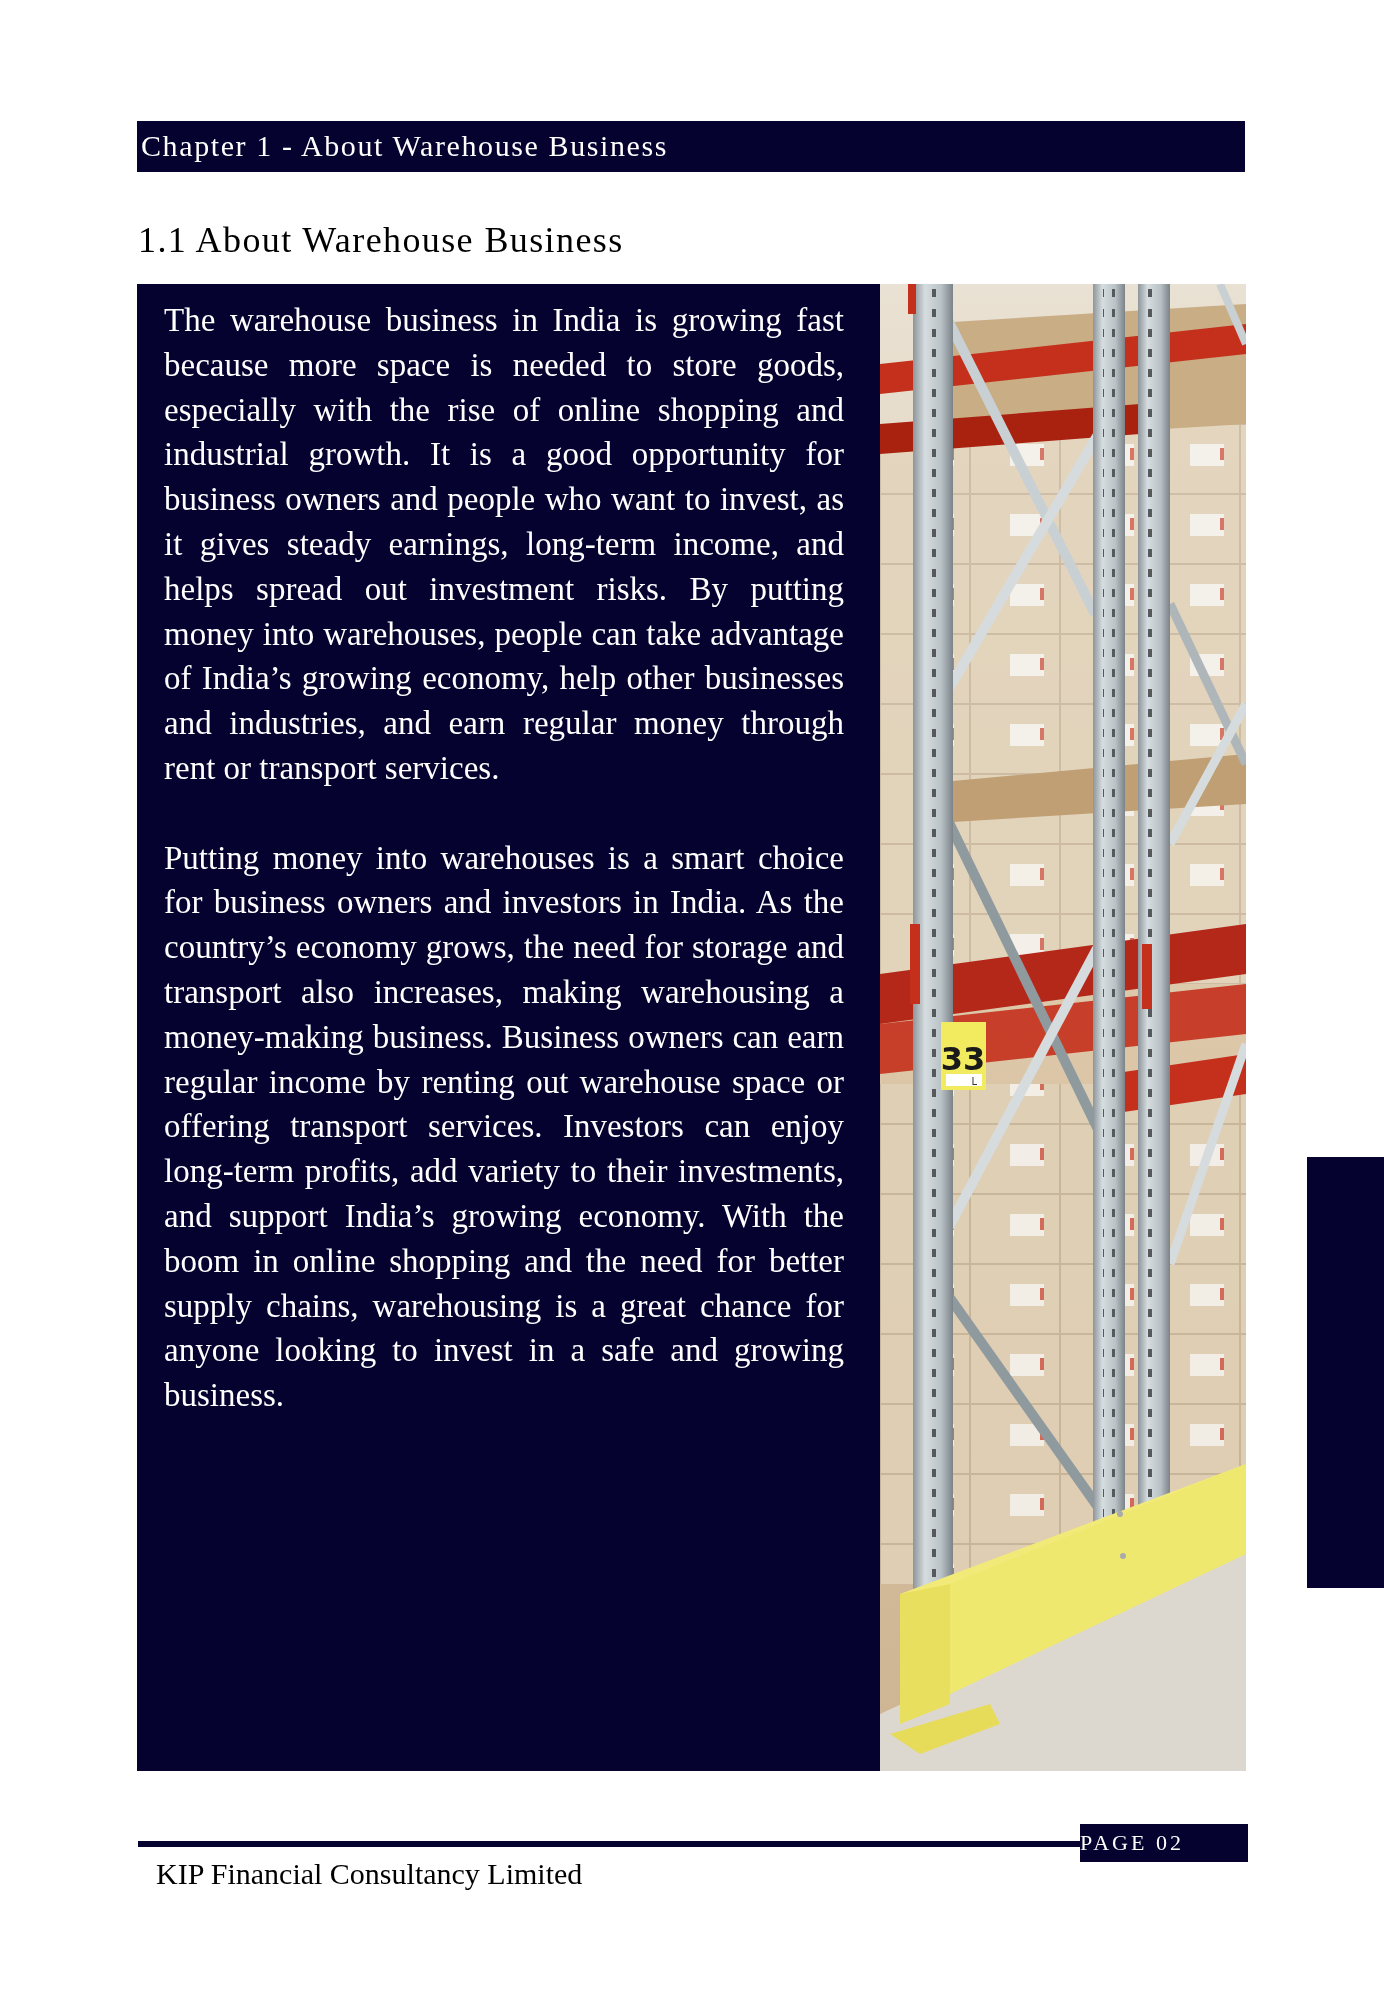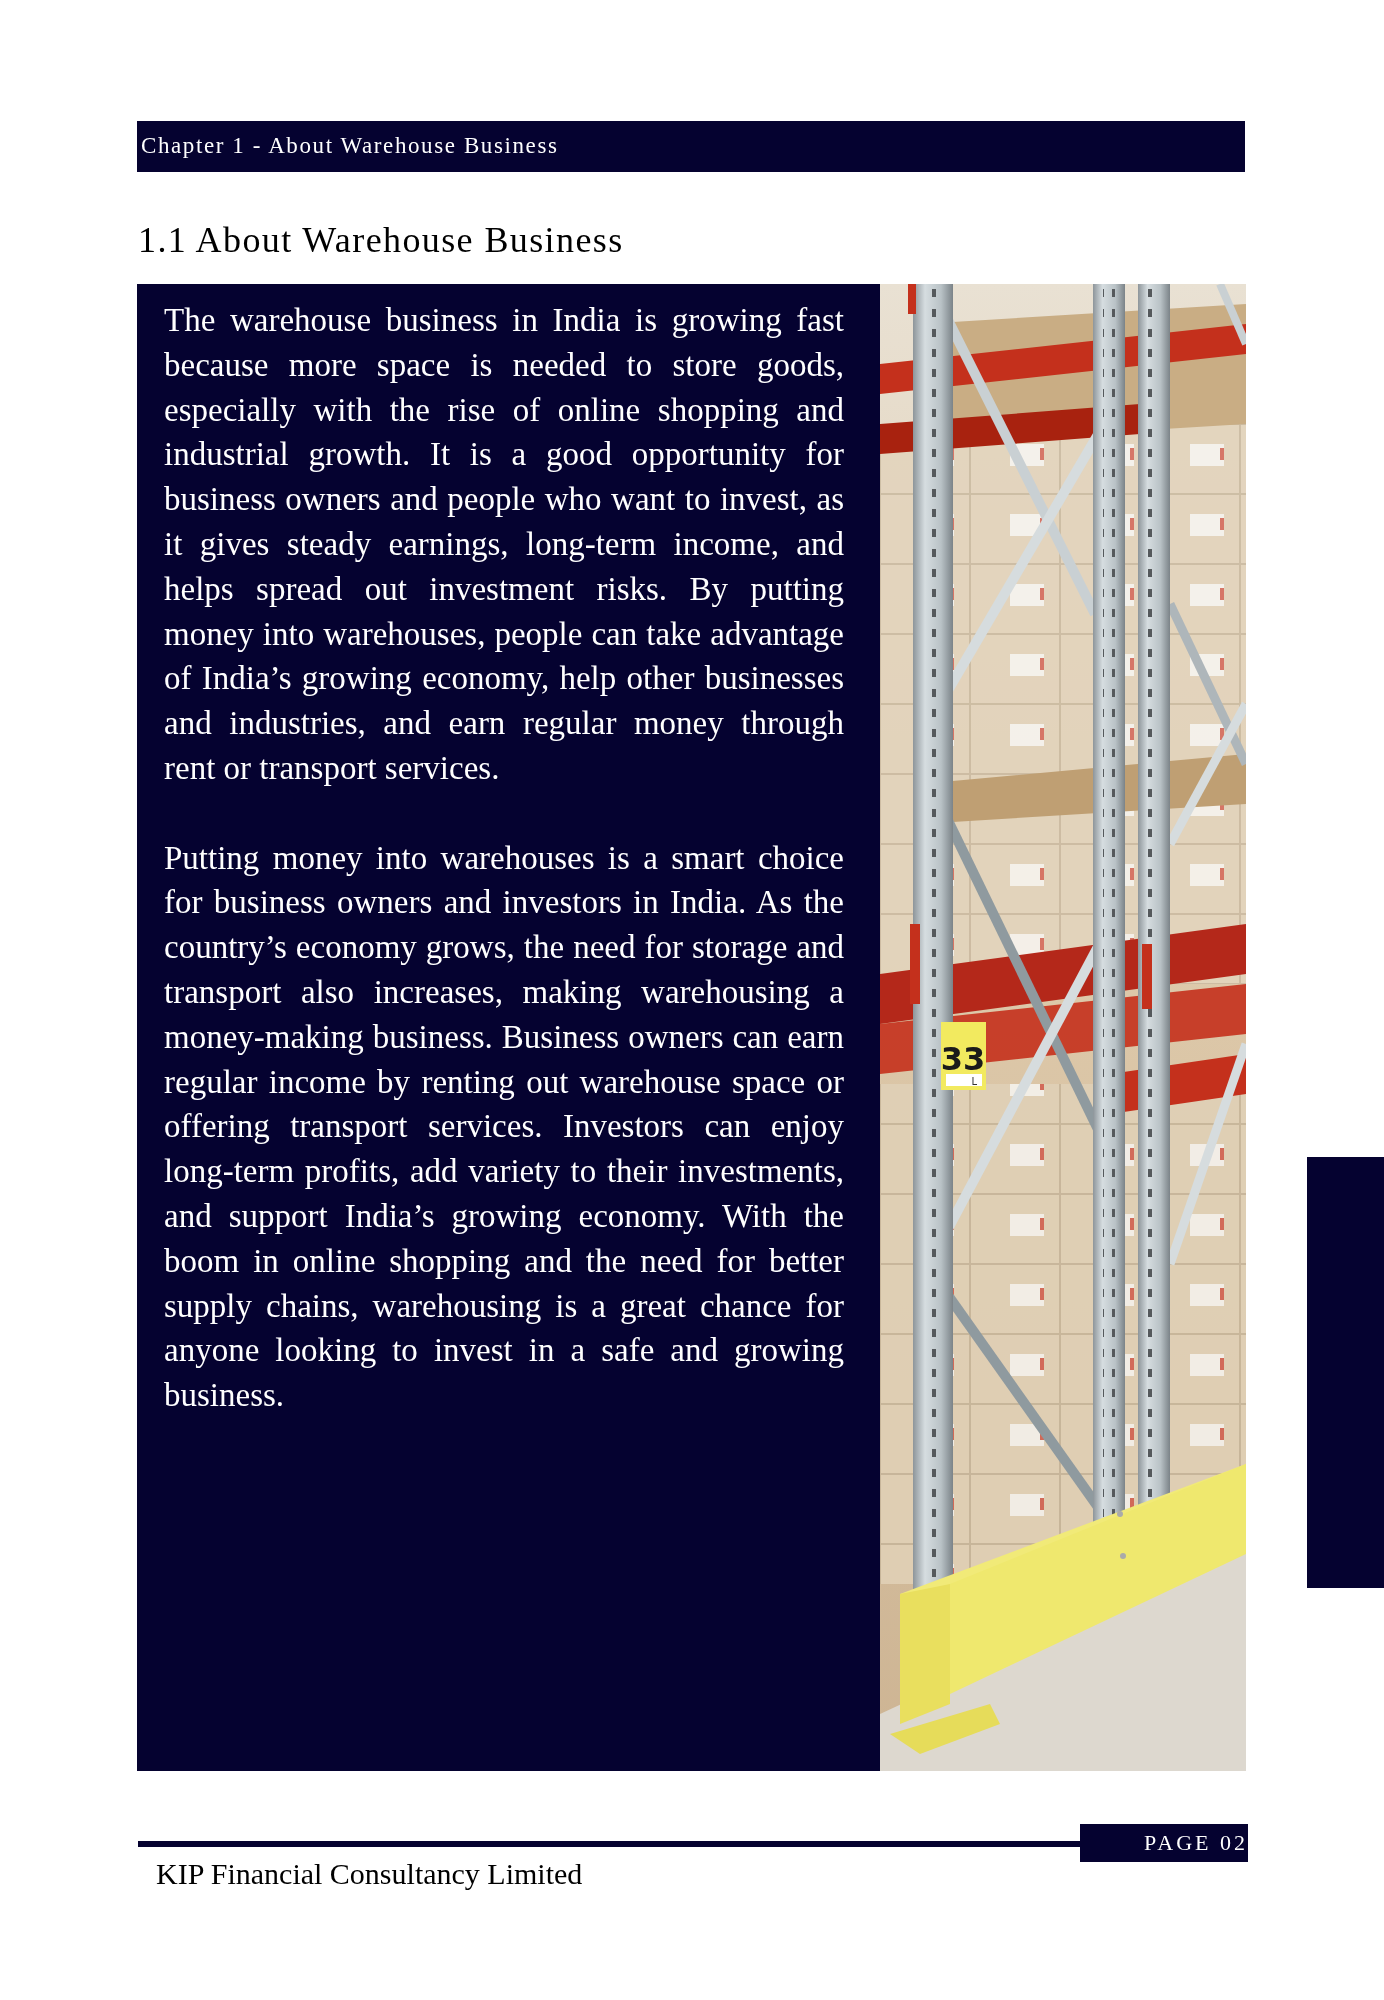--- a/index.html
+++ b/index.html
@@ -5,21 +5,21 @@
   html, body { margin: 0; padding: 0; }
   body {
     width: 1384px; height: 2000px; background: #ffffff; position: relative; overflow: hidden;
     font-family: "Liberation Serif", "DejaVu Serif", serif;
   }
   .chapter-bar {
     position: absolute; left: 137px; top: 121px; width: 1108px; height: 51px;
     background: #050230; color: #ffffff;
   }
   .chapter-bar .txt {
-    position: absolute; left: 4px; top: 12px; font-size: 23px; letter-spacing: 1.6px; line-height: 26px;
+    position: absolute; left: 4px; top: 12px; font-size: 30px; letter-spacing: 1.6px; line-height: 26px;
   }
   .section-title {
     position: absolute; left: 138px; top: 216px; margin: 0;
     font-size: 36px; font-weight: normal; letter-spacing: 1.4px; color: #000; line-height: 48px;
   }
   .content-box {
     position: absolute; left: 137px; top: 284px; width: 1109px; height: 1487px;
     background: #050230;
   }
   .letter {
@@ -35,21 +35,21 @@
   }
   .photo svg { display: block; }
   .side-tab {
     position: absolute; left: 1307px; top: 1157px; width: 77px; height: 431px; background: #050230;
   }
   .footer-line {
     position: absolute; left: 138px; top: 1841px; width: 950px; height: 6px; background: #050230;
   }
   .page-box {
     position: absolute; left: 1080px; top: 1824px; width: 168px; height: 38px; background: #050230;
-    color: #fff; text-align: right;
+    color: #fff; text-align: left;
   }
   .page-box span { font-size: 22px; letter-spacing: 3px; line-height: 38px; }
   .footer-company {
     position: absolute; left: 156px; top: 1861px; font-size: 30px; color: #000; line-height: 26px;
   }
 </style>
 </head>
 <body>
 
 <div class="chapter-bar">

